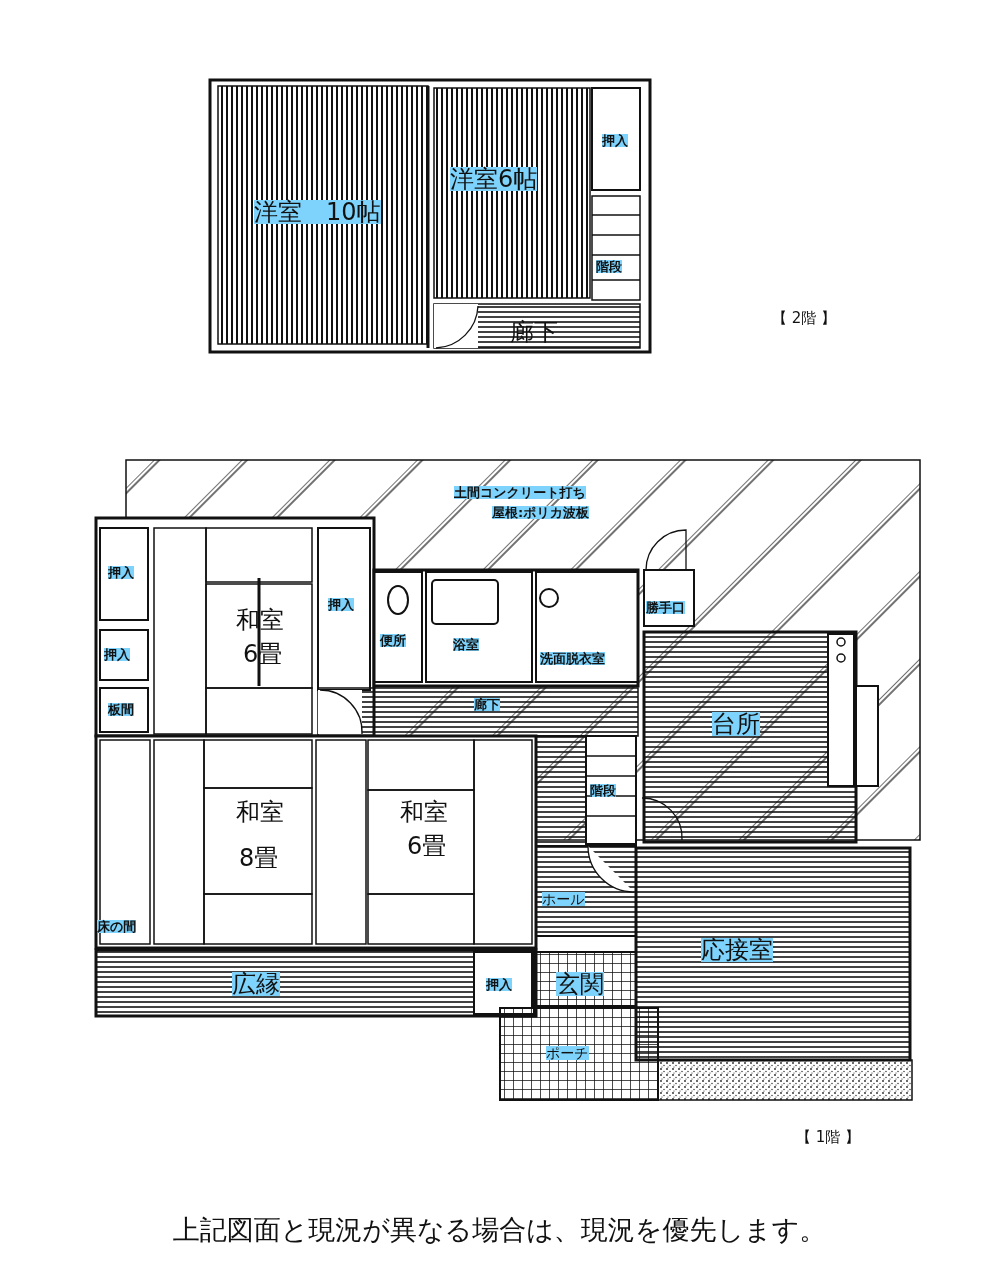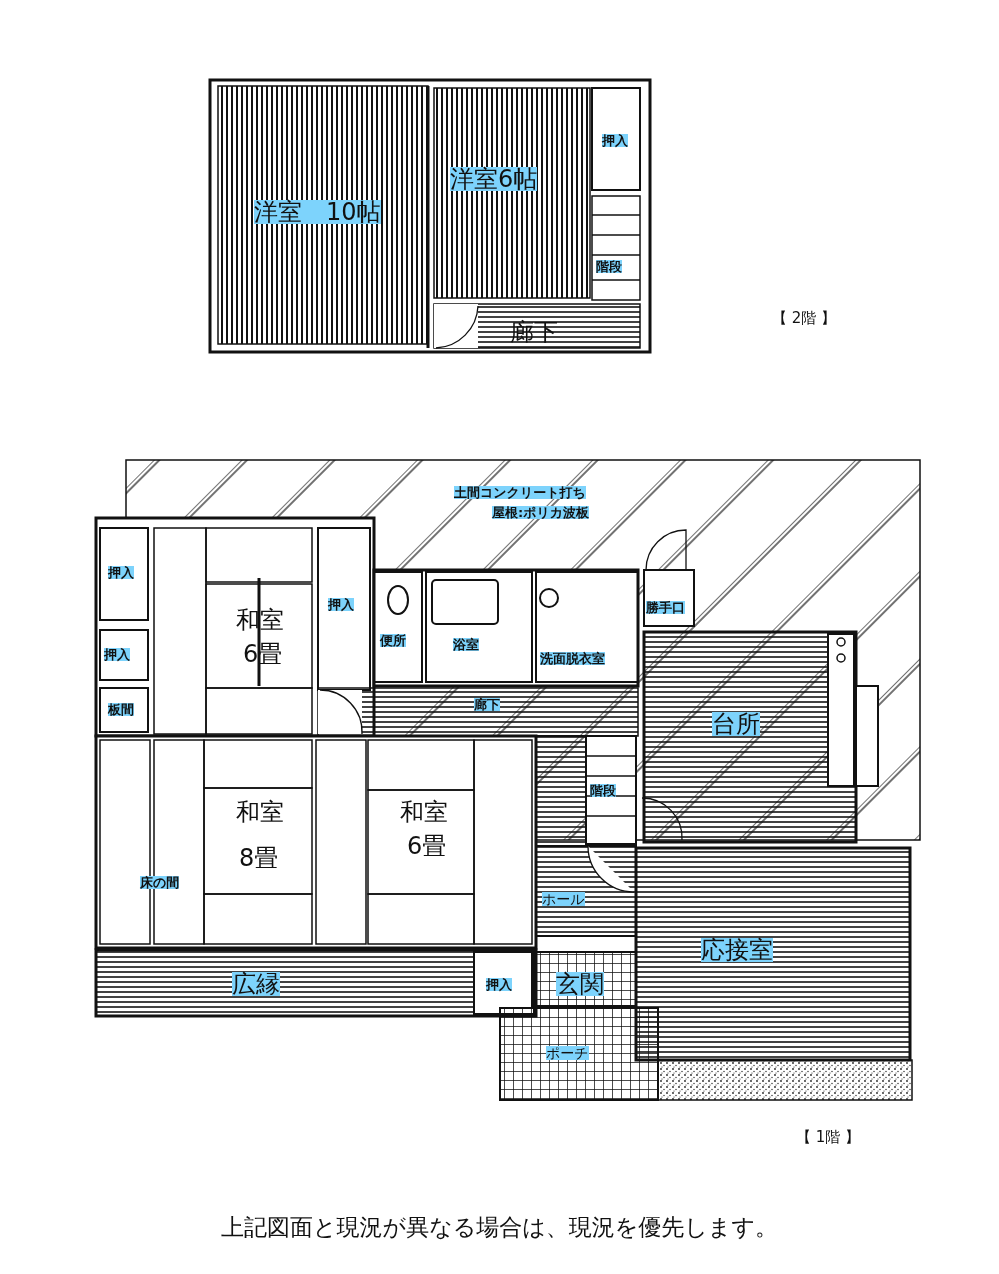--- a/index.html
+++ b/index.html
@@ -3,21 +3,21 @@
 <meta charset="utf-8">
 <style>
   html,body{margin:0;padding:0;background:#fff;}
   body{width:999px;height:1274px;position:relative;overflow:hidden;font-family:"DejaVu Sans","Liberation Sans",sans-serif;color:#111;}
   svg{position:absolute;left:0;top:0;}
   .lbl{position:absolute;background:#7dd3fc;white-space:nowrap;line-height:1;color:#111;}
   .lbl.big{font-size:24px;}
   .lbl.med{font-size:14px;}
   .lbl.sm{font-size:13px;font-weight:bold;}
   .floor-tag{position:absolute;font-size:15px;color:#111;white-space:nowrap;}
-  .note{position:absolute;left:0;width:999px;top:1212px;text-align:center;font-size:23px;color:#111;}
+  .note{position:absolute;left:0;width:999px;top:1212px;text-align:center;font-size:27px;color:#111;}
 </style>
 </head>
 <body>
 
 <svg width="999" height="1274" viewBox="0 0 999 1274">
   <defs>
     <pattern id="vlines" width="5" height="10" patternUnits="userSpaceOnUse">
       <line x1="2" y1="0" x2="2" y2="10" stroke="#111" stroke-width="2"></line>
     </pattern>
     <pattern id="hlines" width="10" height="5" patternUnits="userSpaceOnUse">
@@ -135,21 +135,21 @@
 <div class="lbl sm" style="left:108px;top:703px;">板間</div>
 <div class="lbl big" style="left:236px;top:608px;background:none;">和室</div>
 <div class="lbl big" style="left:243px;top:642px;background:none;">6畳</div>
 <div class="lbl sm" style="left:328px;top:598px;">押入</div>
 <div class="lbl sm" style="left:380px;top:634px;">便所</div>
 <div class="lbl sm" style="left:453px;top:638px;">浴室</div>
 <div class="lbl sm" style="left:540px;top:632px;margin-top:20px;">洗面脱衣室</div>
 <div class="lbl sm" style="left:646px;top:601px;">勝手口</div>
 <div class="lbl sm" style="left:474px;top:698px;">廊下</div>
 <div class="lbl big" style="left:712px;top:712px;">台所</div>
-<div class="lbl sm" style="left:97px;top:876px;margin-left:43px;">床の間</div>
+<div class="lbl sm" style="left:97px;top:920px;">床の間</div>
 <div class="lbl big" style="left:236px;top:800px;background:none;">和室</div>
 <div class="lbl big" style="left:239px;top:846px;background:none;">8畳</div>
 <div class="lbl big" style="left:400px;top:800px;background:none;">和室</div>
 <div class="lbl big" style="left:407px;top:834px;background:none;">6畳</div>
 <div class="lbl sm" style="left:590px;top:784px;">階段</div>
 <div class="lbl med" style="left:542px;top:892px;">ホール</div>
 <div class="lbl big" style="left:232px;top:972px;">広縁</div>
 <div class="lbl sm" style="left:486px;top:978px;">押入</div>
 <div class="lbl big" style="left:556px;top:972px;">玄関</div>
 <div class="lbl med" style="left:546px;top:1046px;">ポーチ</div>

